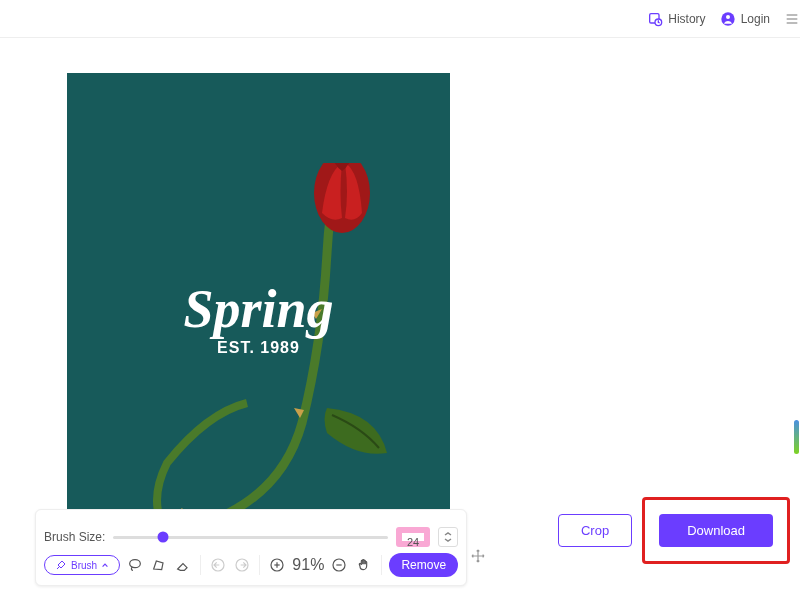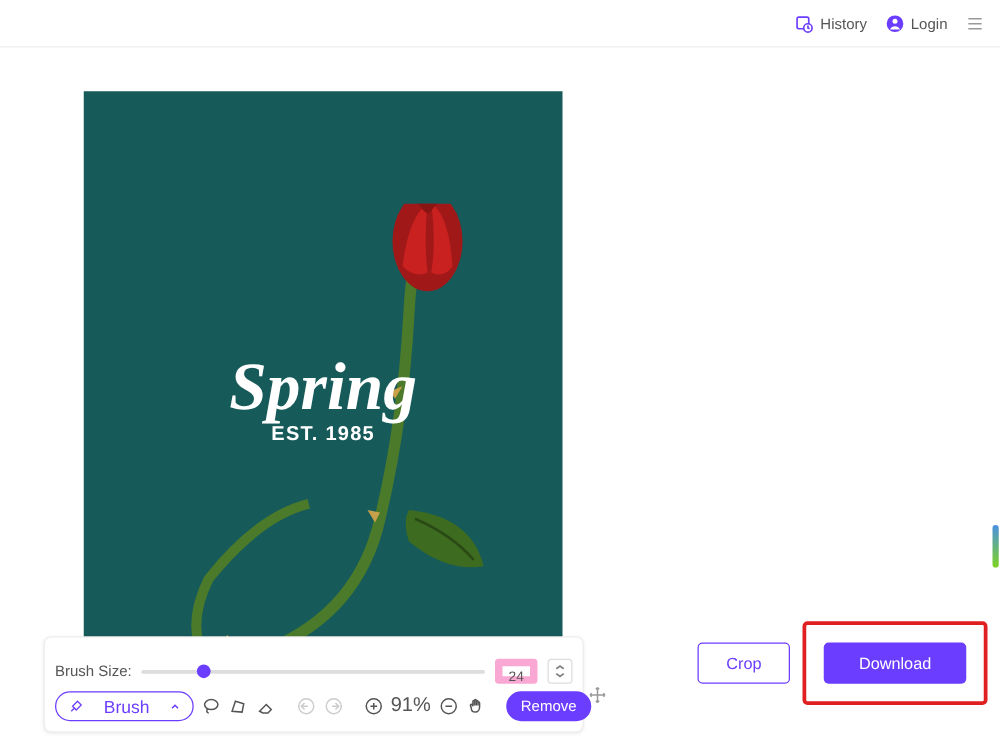--- a/index.html
+++ b/index.html
@@ -1,37 +1,37 @@
 <!DOCTYPE html>
 <html><head>
 <meta charset="utf-8">
 <style>
   * { box-sizing: border-box; margin: 0; padding: 0; }
   html, body { width: 800px; height: 604px; font-family: Arial, sans-serif; background: #fff; overflow: hidden; }
   
-  .topbar { height: 38px; border-bottom: 1px solid #eee; display: flex; justify-content: flex-end; align-items: center; padding-right: 12px; gap: 14px; font-size: 12px; color: #555; }
+  .topbar { height: 38px; border-bottom: 1px solid #eee; display: flex; justify-content: flex-end; align-items: center; padding-right: 0; gap: 14px; font-size: 12px; color: #555; }
   .topbar-item { display: flex; align-items: center; gap: 5px; cursor: pointer; }
   .icon-sm { width: 16px; height: 16px; display: inline-flex; align-items: center; justify-content: center; }
   
   .canvas-area { position: absolute; left: 67px; top: 73px; width: 383px; height: 463px; background: #175a5a; }
   .canvas-title { position: absolute; left: 50%; top: 205px; transform: translateX(-50%); color: #fff; font-family: 'Brush Script MT', cursive; font-size: 54px; font-style: italic; font-weight: bold; }
   .canvas-sub { position: absolute; left: 50%; top: 266px; transform: translateX(-50%); color: #fff; font-weight: bold; font-size: 16px; letter-spacing: 1px; }
   
   
   .stem { position: absolute; left: 60px; top: 90px; width: 260px; height: 380px; }
   
   .toolbar-wrap { position: absolute; left: 35px; bottom: 18px; width: 432px; background: #fff; border: 1px solid #eee; border-radius: 6px; box-shadow: 0 1px 3px rgba(0,0,0,0.08); padding: 17px 8px 8px; font-size: 12px; color: #555; }
   .brush-row { display: flex; align-items: center; gap: 8px; padding-bottom: 6px; }
   .slider { flex: 1; height: 3px; background: #ddd; position: relative; border-radius: 2px; }
   .slider-thumb { position: absolute; left: 18%; top: 50%; width: 11px; height: 11px; background: #6b3dff; border-radius: 50%; transform: translate(-50%,-50%); }
   .size-box { width: 34px; height: 20px; border: 6px solid #f9a8d4; border-radius: 3px; text-align: center; line-height: 18px; font-size: 11px; }
   .chev-box { width: 20px; height: 20px; border: 1px solid #ddd; border-radius: 3px; display: flex; align-items: center; justify-content: center; }
   
   .tools-row { display: flex; align-items: center; gap: 6px; }
-  .brush-btn { border: 1px solid #6b3dff; color: #6b3dff; border-radius: 14px; padding: 3px 10px; display: flex; align-items: center; gap: 16px; font-size: 14px; cursor: pointer; }
+  .brush-btn { border: 1px solid #6b3dff; color: #6b3dff; border-radius: 14px; padding: 3px 10px; display: flex; align-items: center; gap: 4px; font-size: 10px; cursor: pointer; }
   .tool-icon { width: 22px; height: 22px; display: flex; align-items: center; justify-content: center; color: #555; cursor: pointer; }
   .tool-icon.disabled { color: #ccc; }
   .vdiv { width: 1px; height: 20px; background: #eee; margin: 0 2px; }
   .zoom-txt { font-size: 16px; color: #555; }
   .remove-btn { margin-left: auto; background: #6b3dff; color: #fff; border: none; border-radius: 12px; padding: 5px 12px; font-size: 12px; cursor: pointer; }
   .move-handle { position: absolute; right: -20px; top: 38px; width: 16px; height: 16px; color: #999; }
   
   .bottom-right { position: absolute; right: 10px; bottom: 40px; display: flex; gap: 10px; align-items: center; }
   .crop-btn { border: 1px solid #6b3dff; color: #6b3dff; background: #fff; border-radius: 4px; padding: 8px 22px; font-size: 13px; cursor: pointer; }
   .download-btn { background: #6b3dff; color: #fff; border: none; border-radius: 4px; padding: 9px 28px; font-size: 13px; cursor: pointer; }
@@ -87,21 +87,21 @@
 
     <path d="M 200 245 Q 250 250 260 290 Q 230 295 200 270 Q 195 255 200 245" fill="#3d6b1f"></path>
     <path d="M 205 252 Q 235 265 252 285" stroke="#2a4a15" stroke-width="2" fill="none"></path>
 
     <ellipse cx="215" cy="30" rx="28" ry="40" fill="#a01818"></ellipse>
     <path d="M 195 50 Q 200 10 215 0 Q 212 30 215 55 Q 205 60 195 50" fill="#c92020"></path>
     <path d="M 235 50 Q 232 8 218 0 Q 222 30 218 55 Q 228 60 235 50" fill="#c92020"></path>
     <path d="M 205 -5 Q 215 -12 225 -5 Q 220 5 215 8 Q 210 5 205 -5" fill="#8a1515"></path>
   </svg>
   <div class="canvas-title">Spring</div>
-  <div class="canvas-sub">EST. 1985</div>
+  <div class="canvas-sub">EST. 1989</div>
 </div>
 
 <div class="toolbar-wrap">
   <div class="brush-row">
     <span>Brush Size:</span>
     <div class="slider">
         <div class="slider-thumb"></div>
       </div>
     <div class="size-box">24</div>
     <div class="chev-box">

